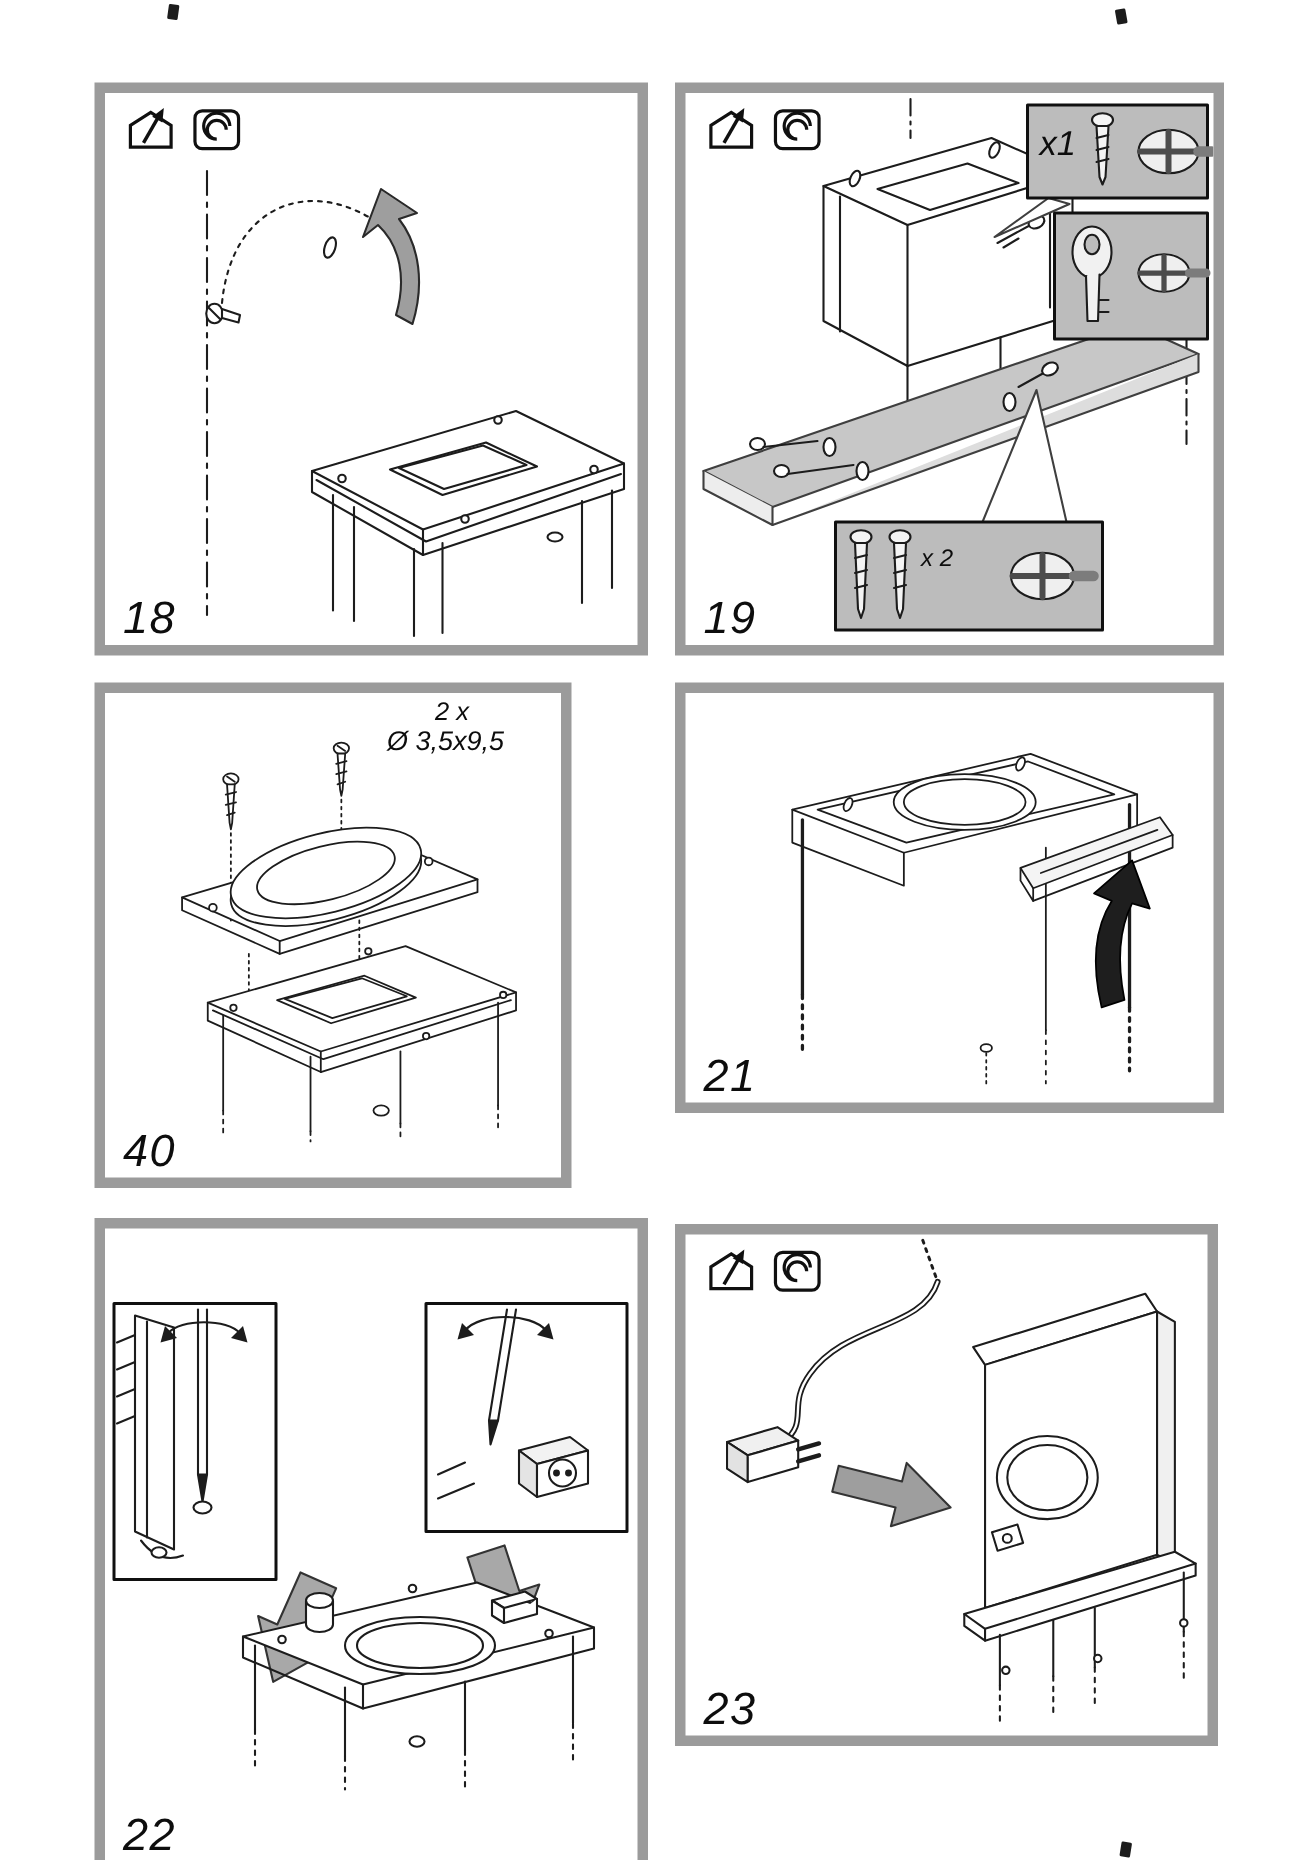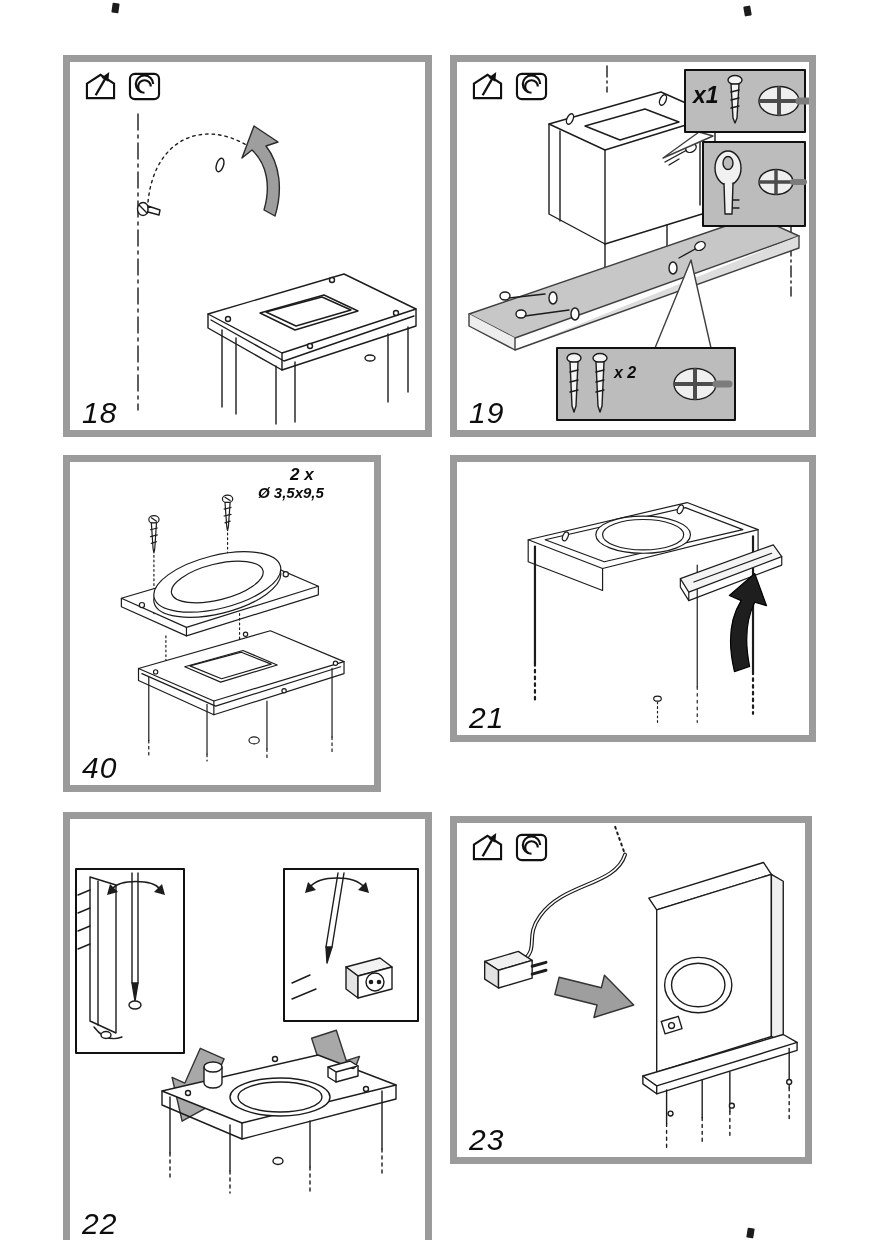--- a/index.html
+++ b/index.html
@@ -13,25 +13,25 @@
   #p21{left:450px;top:455px;width:366px;height:287px}
   #p22{left:63px;top:812px;width:369px;height:436px}
   #p23{left:450px;top:816px;width:362px;height:348px}
   svg.art{position:absolute;left:0;top:0;width:100%;height:100%;
           stroke:#1c1c1c;stroke-width:1.4;fill:none;stroke-linecap:round;stroke-linejoin:round}
   .step-num{position:absolute;left:12px;bottom:2px;font-style:italic;font-weight:400;
             font-size:30px;line-height:1;letter-spacing:1px;color:#0d0d0d}
   .mode-icons{position:absolute;left:12px;top:9px;display:flex;gap:7px}
   .mode-icon{width:37px;height:31px;display:block}
   .mode-icon svg{width:100%;height:100%;display:block}
-  .label{position:absolute;font-style:italic;font-weight:700;color:#0d0d0d;white-space:nowrap}
+  .label{position:absolute;font-style:italic;font-weight:400;color:#0d0d0d;white-space:nowrap}
   #label-x1{left:236px;top:20px;font-size:23px}
   #label-x2{left:157px;top:302px;font-size:16px}
   #label-2x{left:220px;top:3px;font-size:17px}
-  #label-size{left:188px;top:22px;font-size:15px}
+  #label-size{left:188px;top:22px;font-size:18px}
   .print-mark{position:absolute;width:7px;height:10px;background:#1c1c1c;border-radius:1px}
   #pm1{left:112px;top:3px;transform:rotate(8deg)}
   #pm2{left:744px;top:6px;transform:rotate(-10deg)}
   #pm3{left:116px;top:1226px;transform:rotate(-6deg)}
   #pm4{left:747px;top:1228px;transform:rotate(9deg)}
 </style>
 </head>
 <body>
 
 <div id="sheet">

